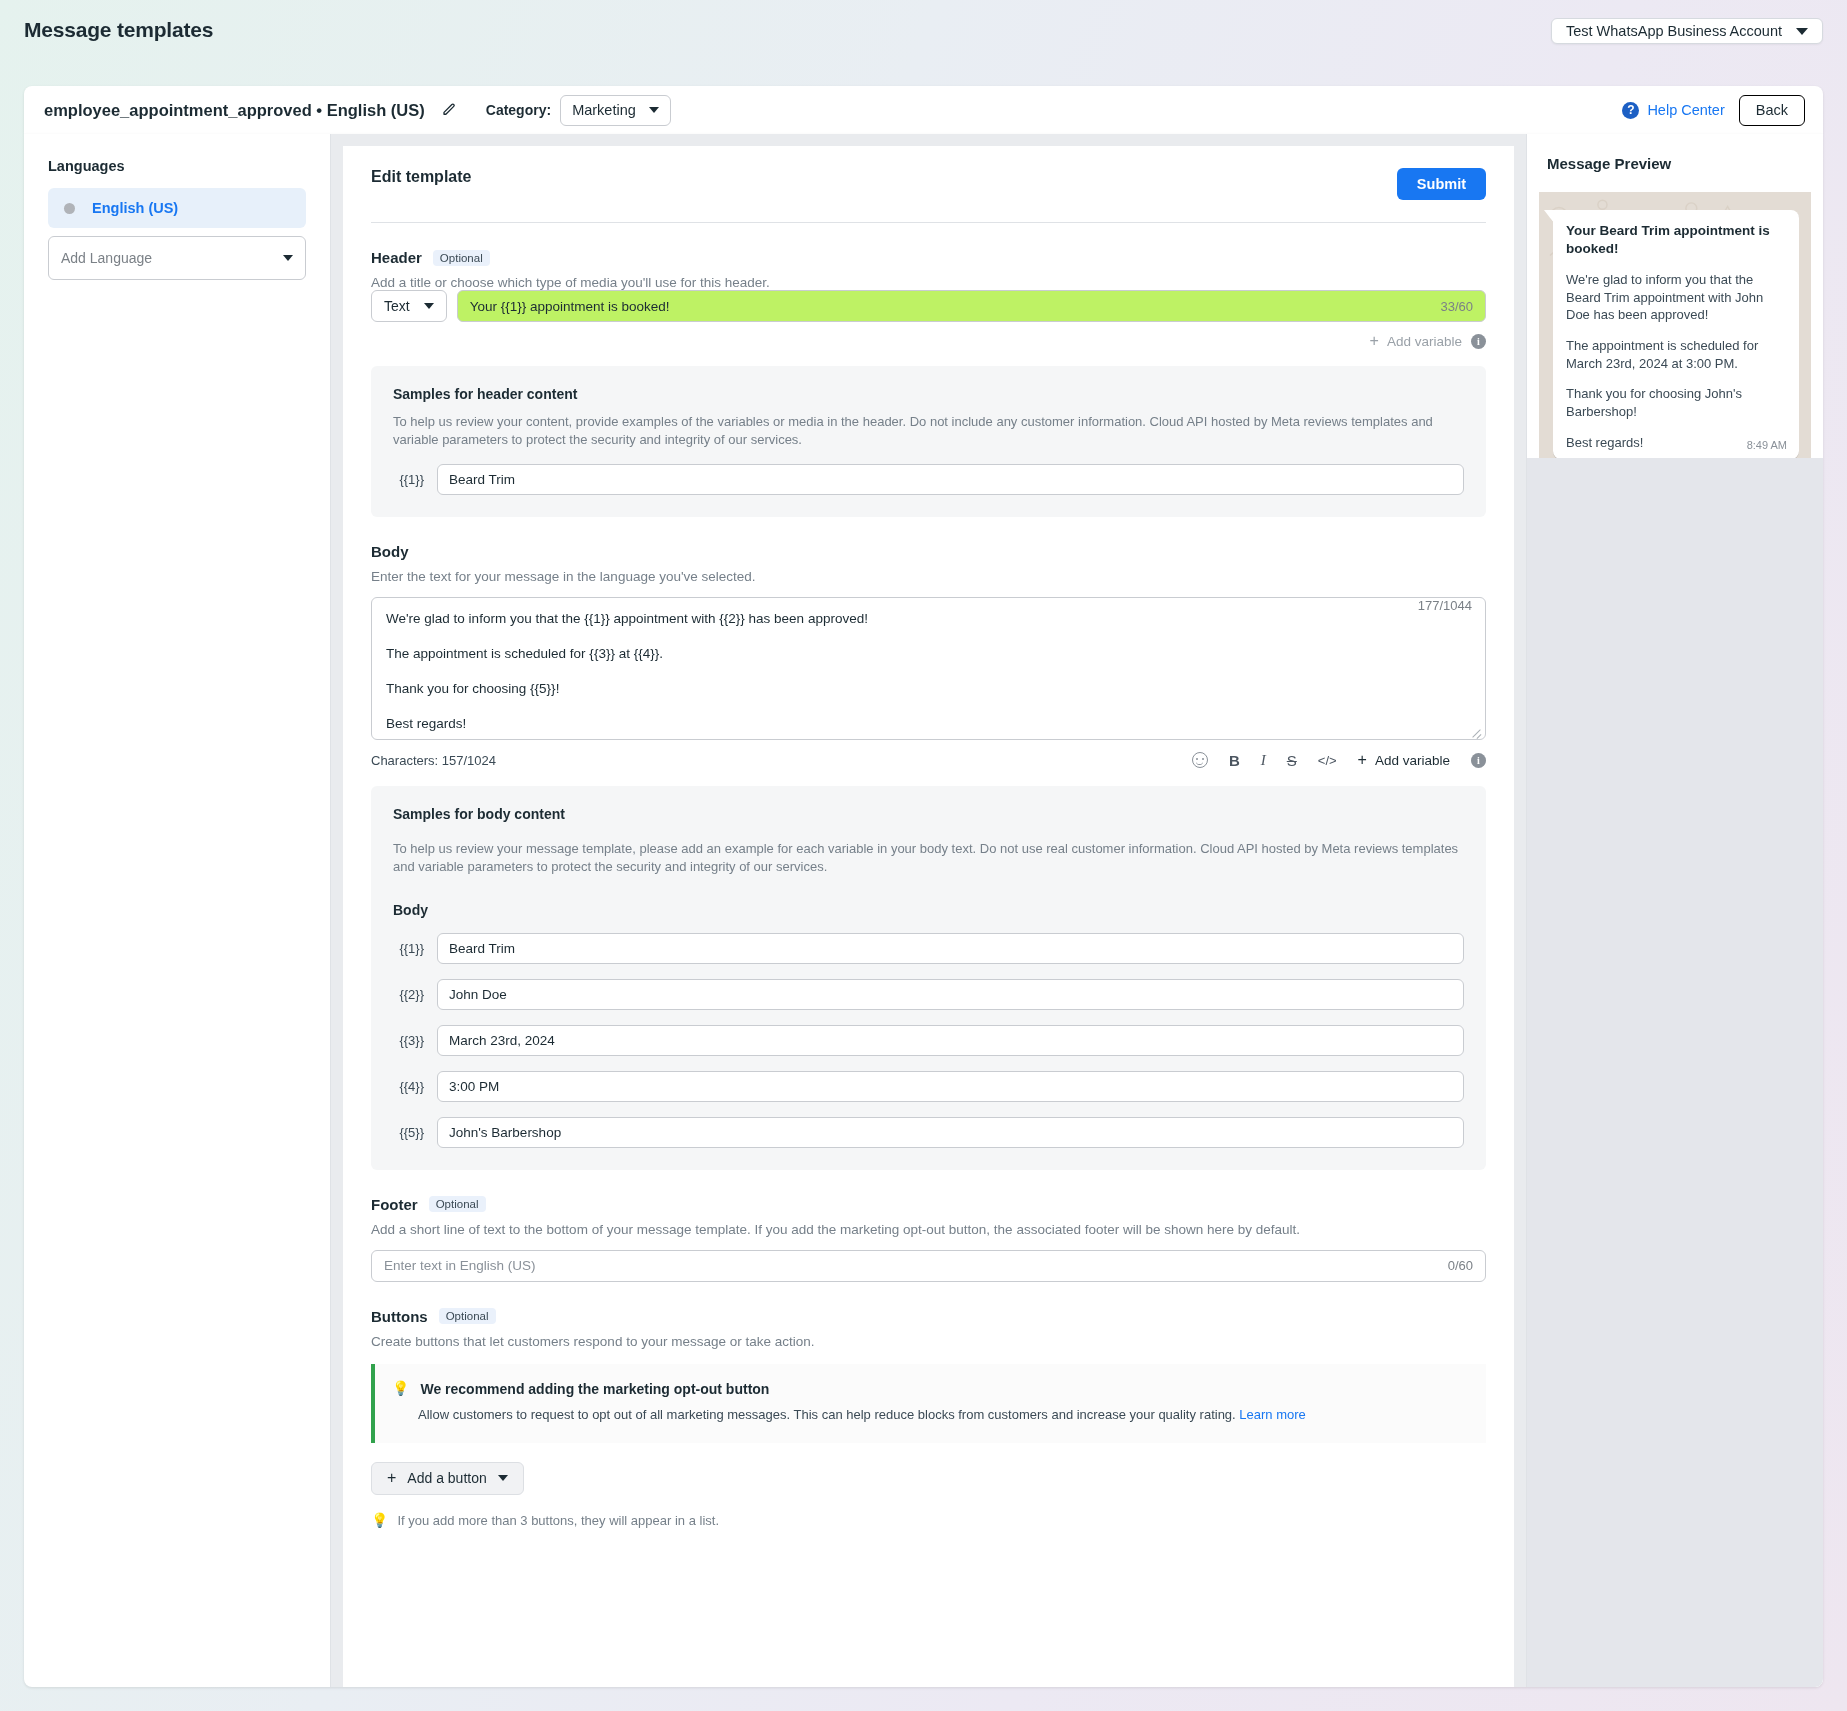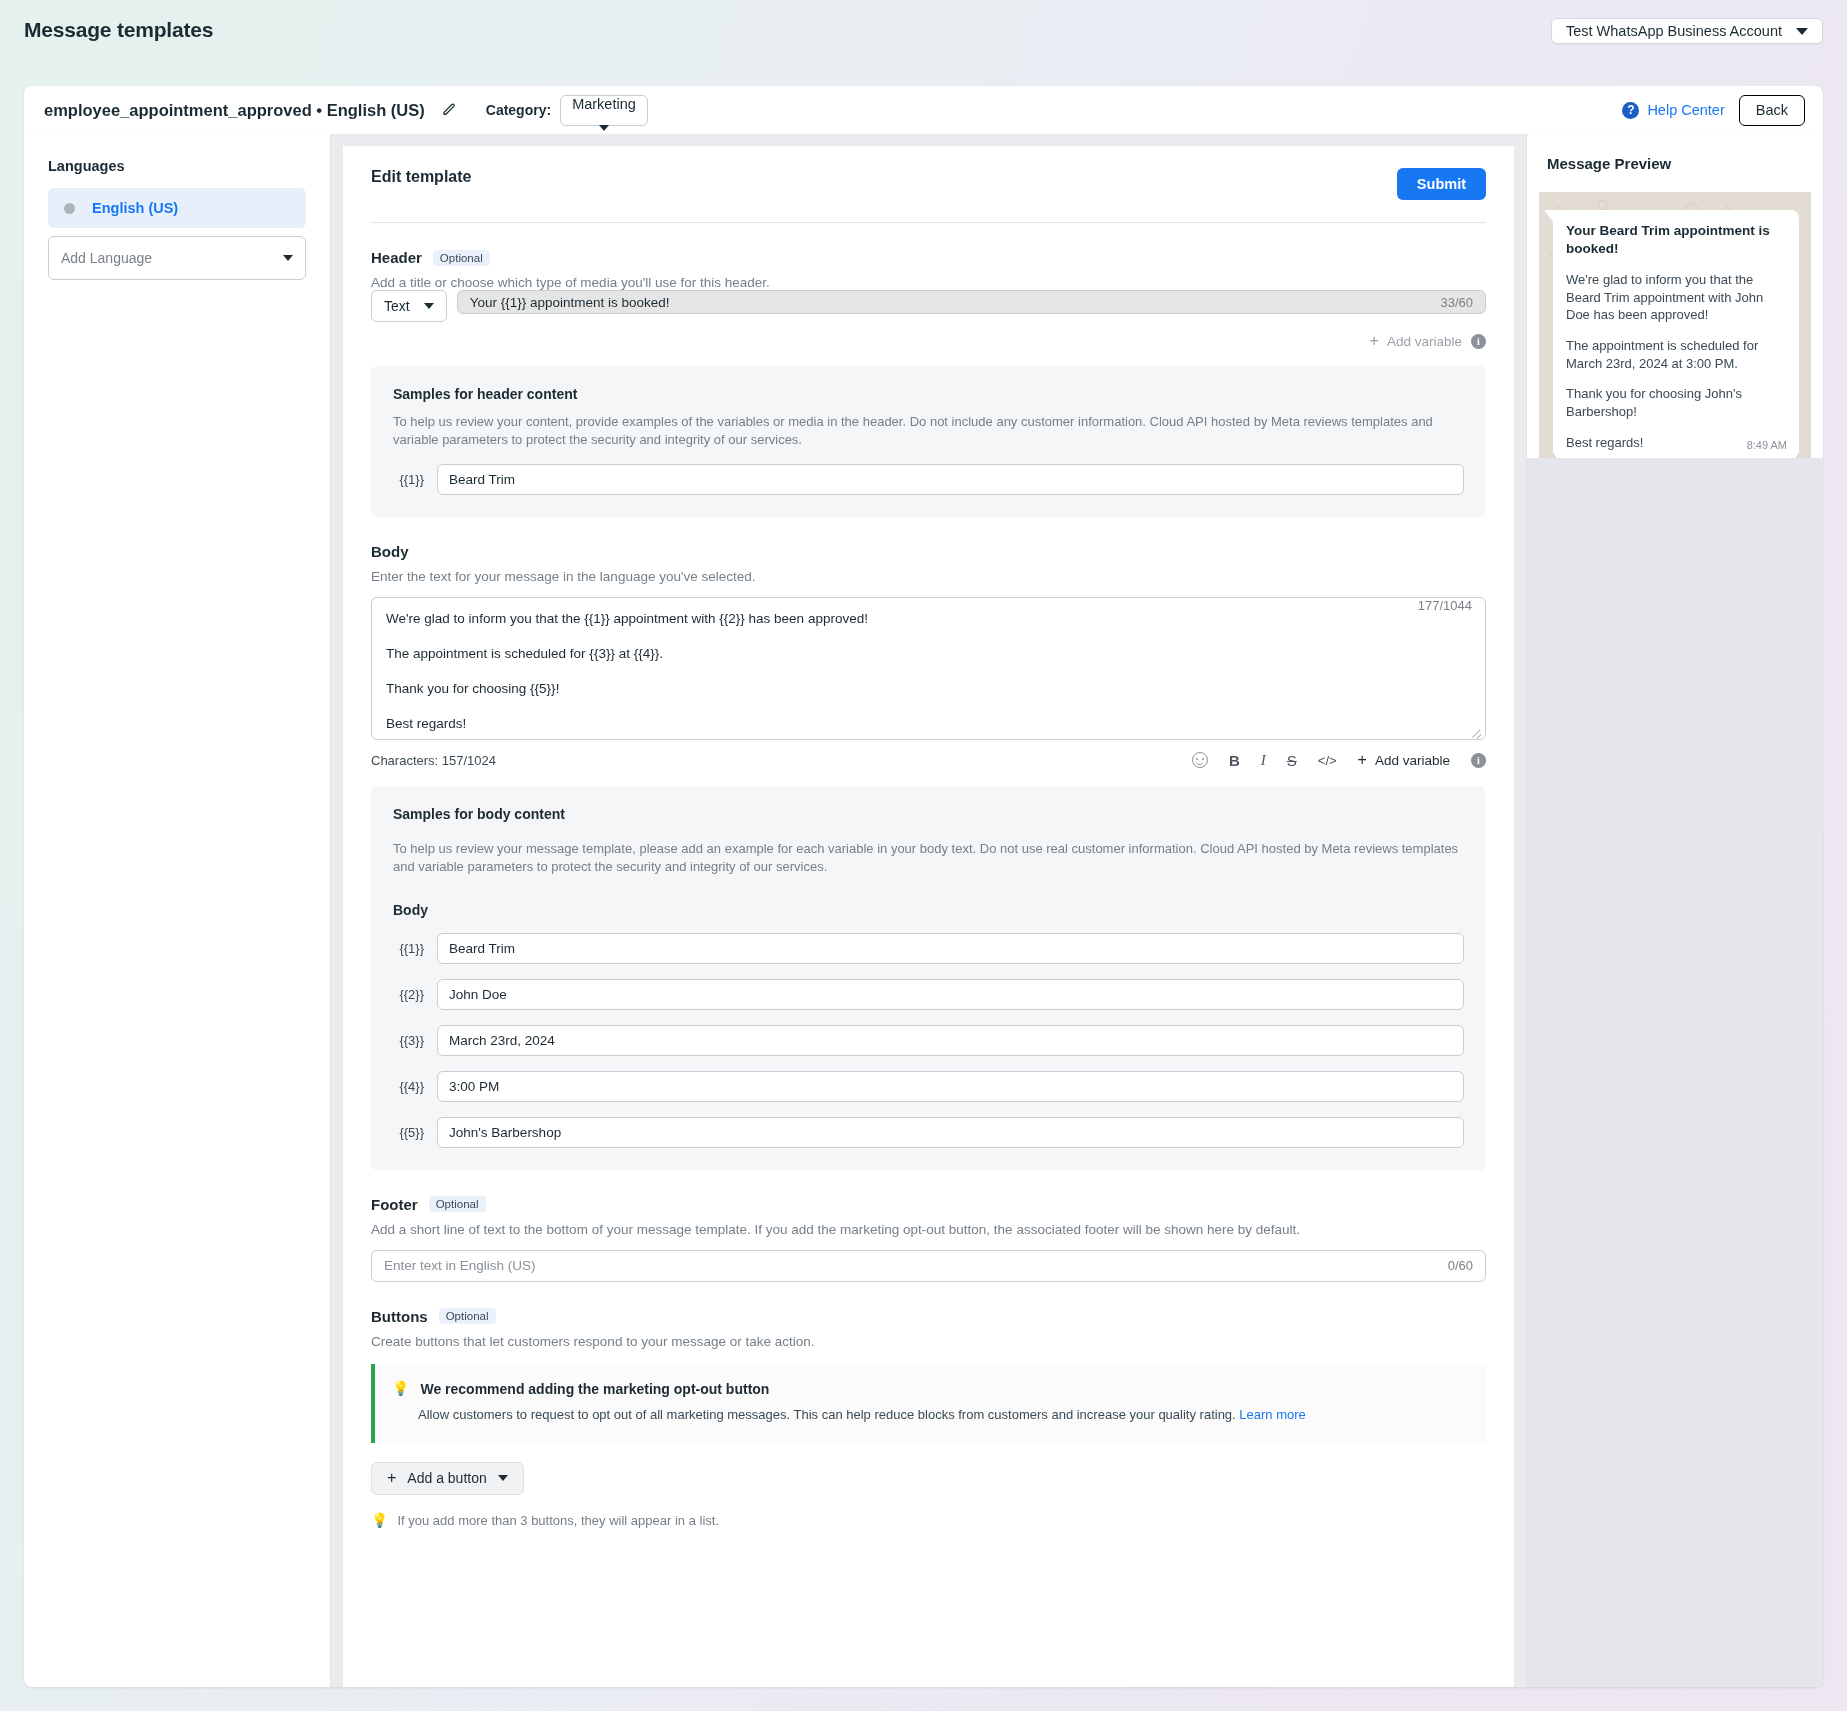--- a/index.html
+++ b/index.html
@@ -31,21 +31,21 @@
   }
   
   #topbar { left:24px; top:86px; width:1799px; height:48px; border-radius:8px 8px 0 0; }
   #topbar .inner { position:relative; height:100%; display:flex; align-items:center; }
   .tmpl-name { margin-left:20px; font-size:16.5px; font-weight:700; color:#1c2b33; }
   .pencil-icon { margin-left:16px; color:#1c2b33; display:flex; align-items:center; }
   .cat-label { margin-left:30px; font-size:14px; font-weight:700; color:#1c2b33; }
   .cat-dd {
     margin-left:9px; height:31px; border:1px solid #c9ccd1; border-radius:6px;
     background:#fff; display:flex; align-items:center; gap:13px; padding:0 11px;
-    font-size:14.5px; color:#1c2b33;flex-direction:column;
+    font-size:14.5px; color:#1c2b33;
   }
   .topbar-right { position:absolute; right:18px; display:flex; align-items:center; gap:14px; }
   .help-link { display:flex; align-items:center; gap:8px; font-size:14.5px; color:#1877f2; }
   .qmark {
     width:17px;height:17px;border-radius:50%;background:#1c5fc4;color:#fff;
     font-size:12px;font-weight:700;display:flex;align-items:center;justify-content:center;
   }
   .back-btn {
     border:1px solid #000000; border-radius:6px; background:#fff;
     height:31px; padding:0 16px; display:flex; align-items:center;
@@ -88,21 +88,21 @@
   }
   .sec-desc { font-size:13.5px; color:#76808a; margin-top:9px; }
 
   .row-flex { display:flex; align-items:flex-start; gap:10px; }
   .type-dd {
     border:1px solid #c9ccd1; border-radius:6px; background:#fff; height:32px;
     display:flex; align-items:center; gap:14px; padding:0 12px; font-size:14px; color:#1c2b33;
     min-width:62px;
   }
   .txt-input {
-    flex:1; border:1px solid #c9ccd1; border-radius:6px; background:#e5e5e5; height:24px;
+    flex:1; border:1px solid #c9ccd1; border-radius:6px; background:#bef264; height:32px;
     display:flex; align-items:center; justify-content:space-between; padding:0 12px;
     font-size:13.5px; color:#1c2b33;
   }
   .counter { font-size:13px; color:#7b8187; }
   .placeholder { color:#8a9199; }
 
   .addvar-row { display:flex; align-items:center; justify-content:flex-end; gap:9px; margin-top:11px; }
   .addvar { display:flex; align-items:center; gap:8px; font-size:13.5px; color:#9aa1a8; }
   .addvar.active { color:#1c2b33; }
   .plus { font-size:16px; line-height:1; }

